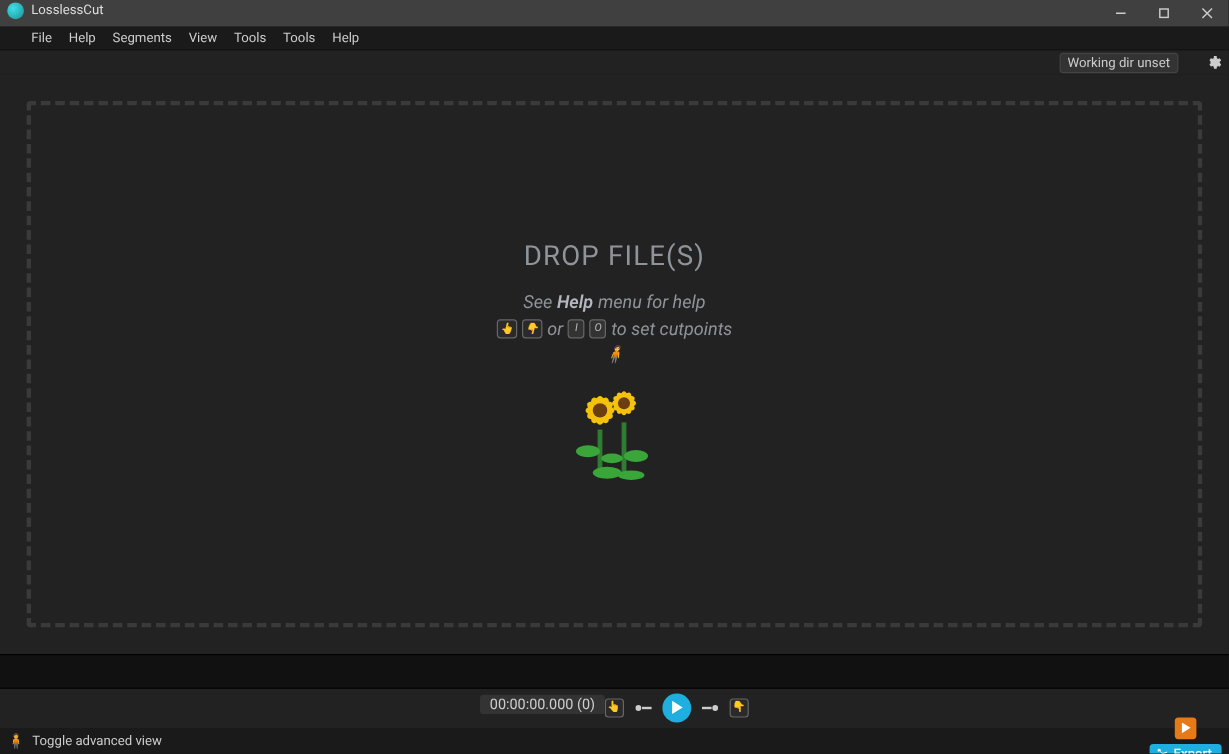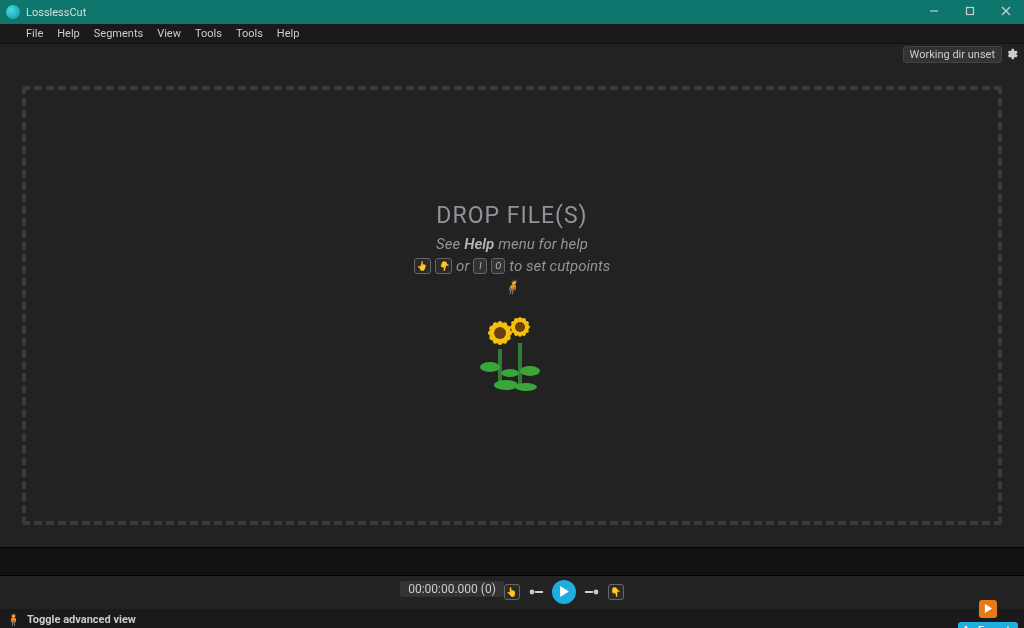--- a/index.html
+++ b/index.html
@@ -1,46 +1,46 @@
 <!DOCTYPE html>
 <html><head>
 <meta charset="utf-8">
 <style>
   * { box-sizing: border-box; margin: 0; padding: 0; font-family: -apple-system, BlinkMacSystemFont, "Segoe UI", Roboto, sans-serif; }
   html, body { width: 1024px; height: 628px; background: #1a1a1a; color: #ccc; overflow: hidden; }
 
   
-  .titlebar { height: 22px; background: #0f766e; display: flex; align-items: center; padding: 12px 6px; position: relative; }
+  .titlebar { height: 22px; background: #404040; display: flex; padding: 2px 6px; position: relative; }
   .titlebar .app-icon { width: 14px; height: 14px; border-radius: 50%; background: radial-gradient(circle at 35% 35%, #3ee0e7, #1b8f94); margin-right: 6px; }
   .titlebar .title { font-size: 11px; color: #ddd; }
   .titlebar .win-controls { position: absolute; right: 0; top: 0; height: 22px; display: flex; }
   .win-btn { width: 36px; height: 22px; display: flex; align-items: center; justify-content: center; color: #ccc; font-size: 10px; }
   .win-btn svg { width: 10px; height: 10px; stroke: #ccc; stroke-width: 1.2; fill: none; }
 
   
   .menubar { height: 20px; background: #1a1a1a; display: flex; align-items: center; padding: 0 19px; gap: 0; border-bottom: 1px solid #111; }
   .menu-item { font-size: 11px; color: #ccc; padding: 2px 7px; }
 
   
-  .toprow { height: 20px; background: #222; display: flex; align-items: center; justify-content: flex-end; padding: 0 4px; gap: 0; }
+  .toprow { height: 20px; background: #222; display: flex; align-items: center; justify-content: flex-end; padding: 0 4px; gap: 20px; }
   .working-dir { font-size: 11px; color: #ccc; background: #333; border: 1px solid #444; border-radius: 3px; padding: 1px 6px; }
   .gear-btn { width: 18px; height: 18px; display: flex; align-items: center; justify-content: center; }
   .gear-btn svg { width: 14px; height: 14px; fill: #ccc; }
 
   
   .main { height: 483px; background: #222; position: relative; padding: 22px; }
   .dropzone {
     width: 100%; height: 100%;
     border: 4px dashed #3a3a3a;
     border-radius: 4px;
     display: flex; flex-direction: column; align-items: center; justify-content: flex-start;
     padding-top: 112px;
     color: #8f949a;
   }
-  .drop-title { font-size: 23px; letter-spacing: 1px; color: #8f949a; font-weight: 400; margin-bottom: 6px; }
+  .drop-title { font-size: 23px; letter-spacing: 1px; color: #8f949a; font-weight: 400; margin-bottom: 16px; }
   .drop-sub { font-size: 15px; color: #8f949a; margin-bottom: 4px; display: flex; align-items: center; gap: 4px; font-style: italic; }
   .drop-sub b { color: #b3b8be; font-weight: 600; }
   .keycap {
     display: inline-flex; align-items: center; justify-content: center;
     min-width: 14px; height: 16px; padding: 0 2px;
     border: 1px solid #666; border-radius: 3px;
     font-size: 9px; color: #bbb; background: #2a2a2a;
   }
   .keycap.col { background: #333; }
   .personlink { color: #36b9c6; font-size: 14px; }
@@ -56,21 +56,21 @@
   .small-btn { width: 16px; height: 16px; display:flex; align-items:center; justify-content:center; }
   .small-btn svg { width: 12px; height: 12px; fill:#ccc; }
   .play-btn { width: 24px; height: 24px; border-radius: 50%; background: #1faee0; display:flex; align-items:center; justify-content:center; }
   .play-btn svg { width: 11px; height: 11px; fill:#fff; margin-left:2px; }
   .key-icon svg { width:16px; height:12px; }
 
   
   .bottombar { height: 21px; background: #1a1a1a; display: flex; align-items: center; padding: 0 6px; justify-content: space-between; }
   .left-bottom { display: flex; align-items: center; gap: 6px; }
   .left-bottom .icon { color: #2ec5d3; font-size: 12px; }
-  .left-bottom .lbl { font-size: 11px; color: #ccc; font-weight: bold; }
+  .left-bottom .lbl { font-size: 11px; color: #ccc; }
   .right-bottom { display: flex; align-items: center; gap: 4px; flex-direction: column; }
   .export-play { width: 18px; height: 18px; background: #e67a16; border-radius: 3px; display:flex; align-items:center; justify-content:center; }
   .export-play svg { width:9px; height:9px; fill:#fff; margin-left:1px; }
   .export-btn { height: 18px; background: #1faee0; border-radius: 3px; color:#fff; font-size: 11px; font-weight:500; display:flex; align-items:center; padding: 0 8px 0 5px; gap:4px; }
   .export-btn svg { width:11px; height:11px; fill:#fff; }
 </style>
 </head>
 <body>
 
 <div class="titlebar">

